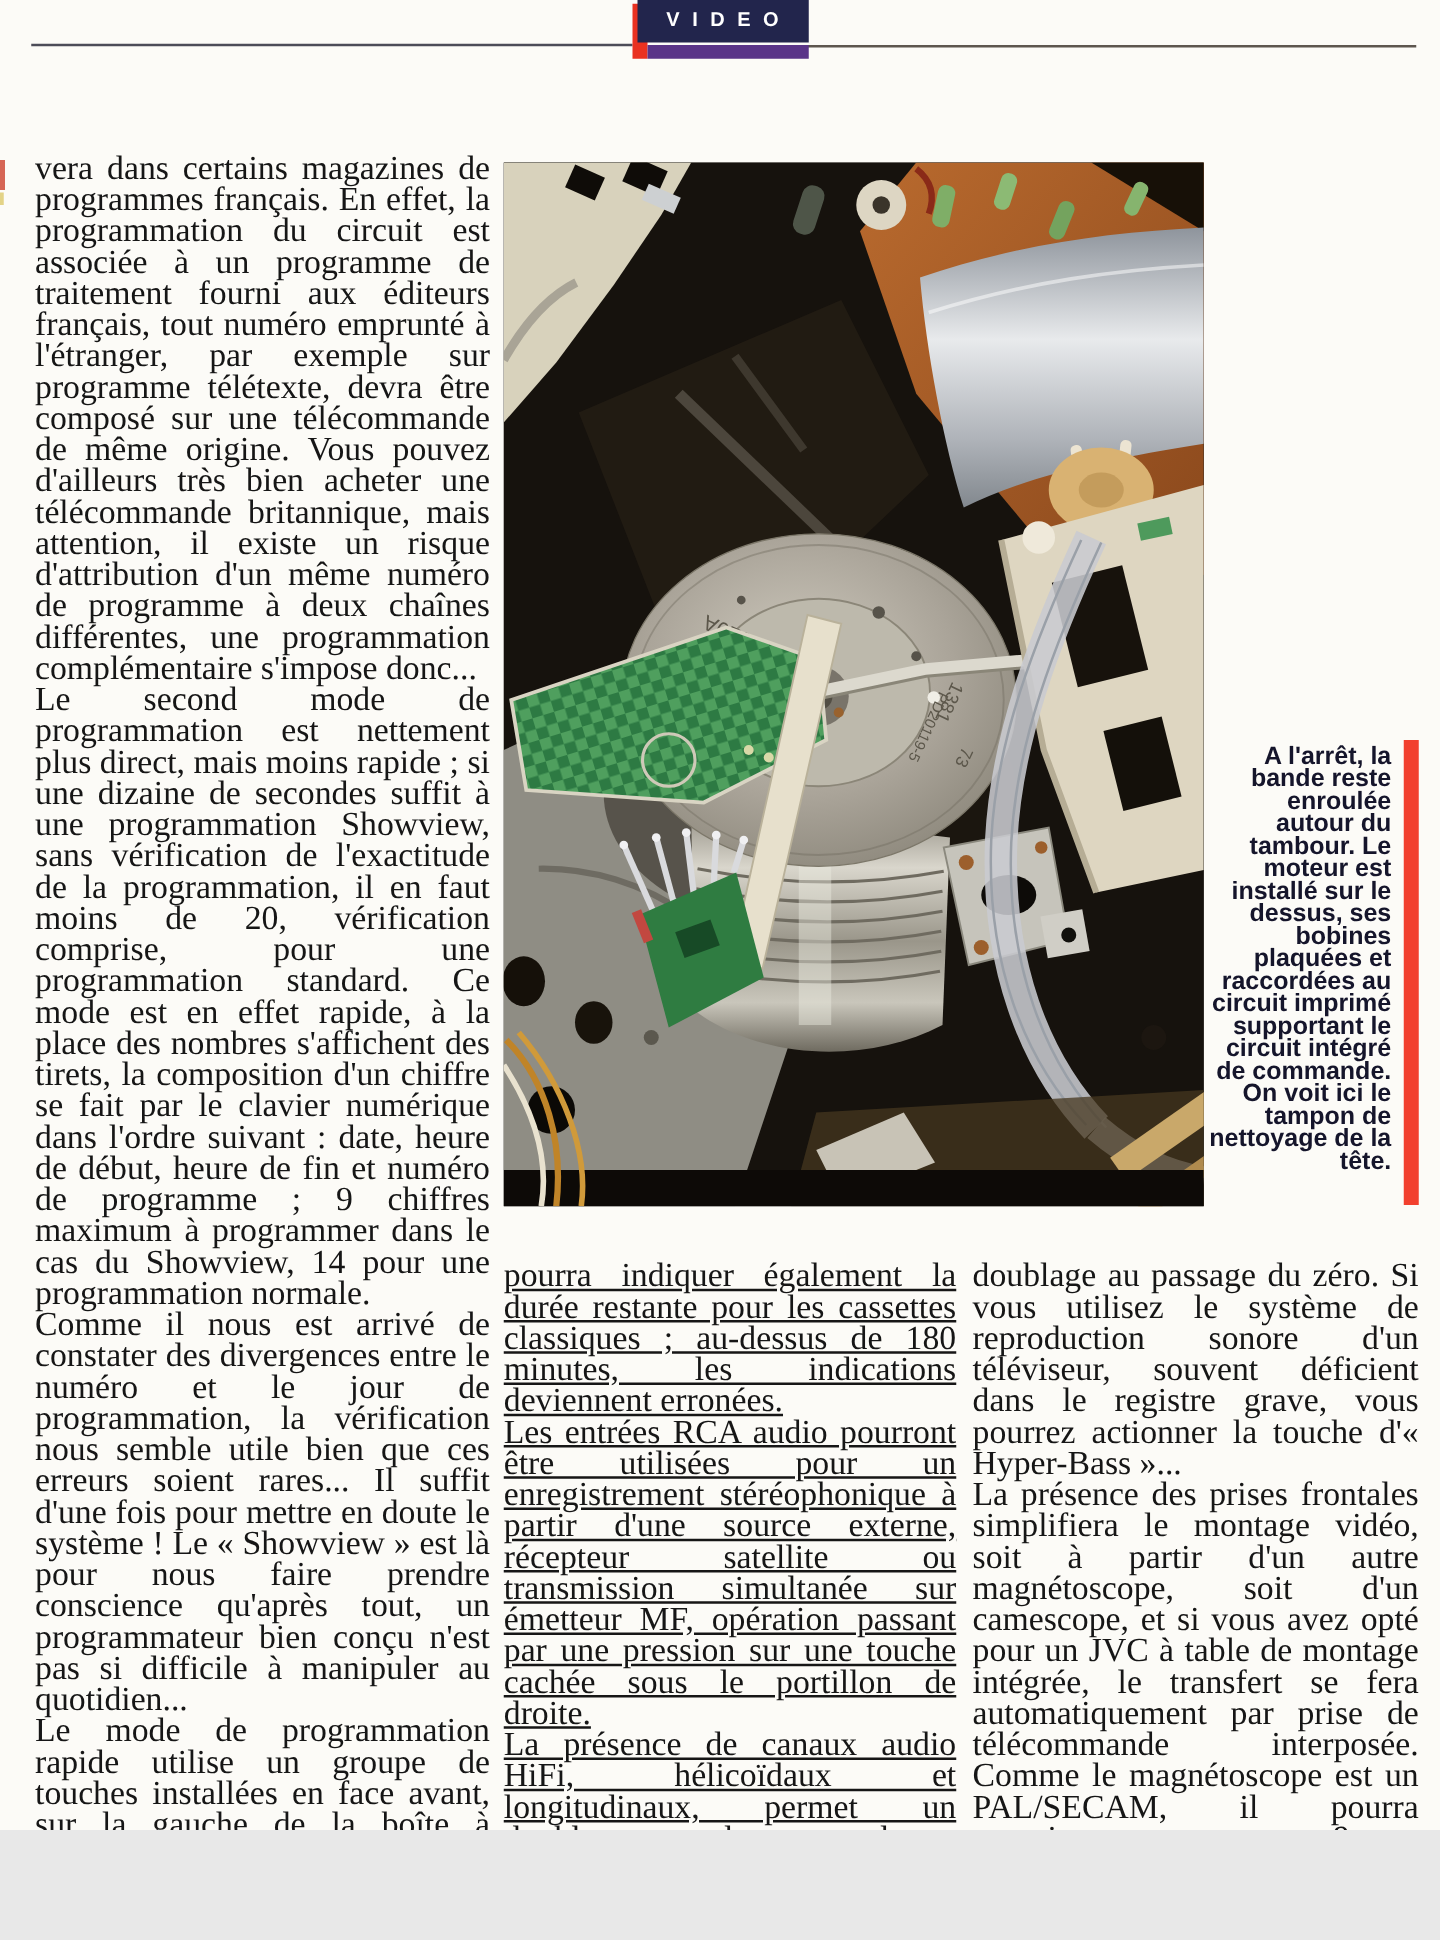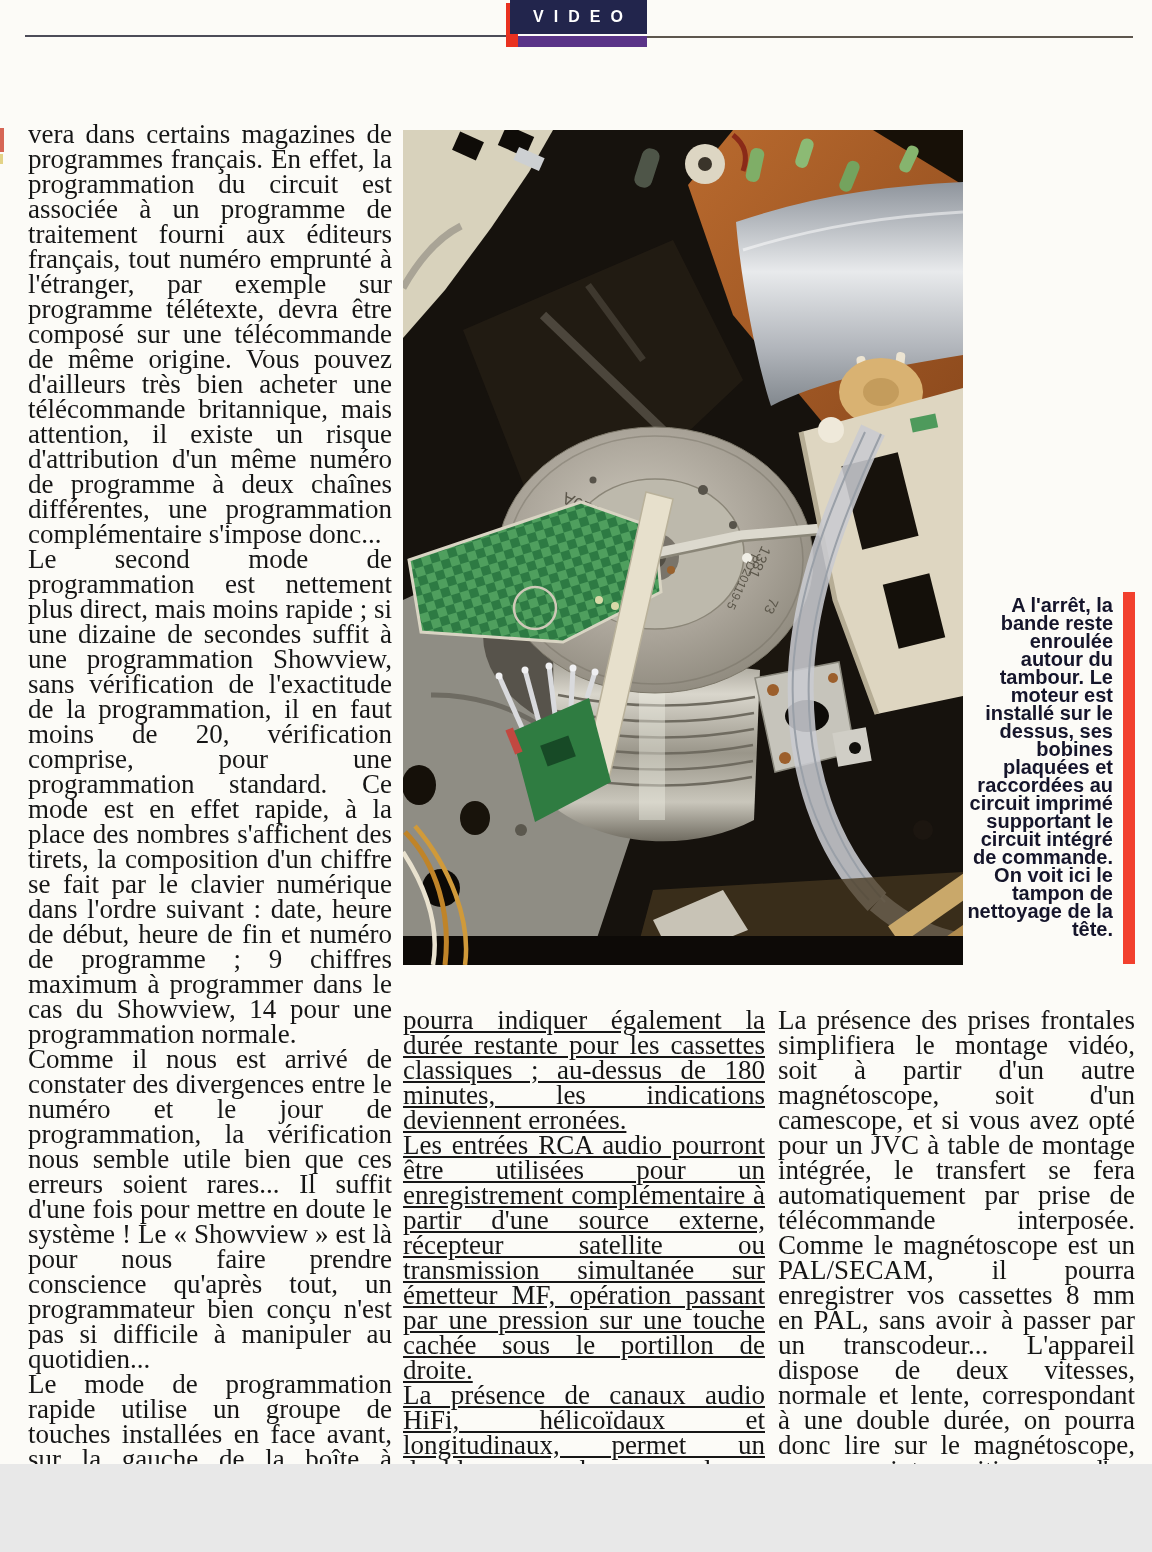--- a/index.html
+++ b/index.html
@@ -253,25 +253,26 @@
       <path d="M12,696 C48,738 68,792 62,835" stroke="#d09a3a" stroke-width="4.5" fill="none"></path>
       <path d="M0,722 C26,762 36,800 30,835" stroke="#e9e2cf" stroke-width="4.5" fill="none"></path>
     </svg>
   </div>
 
   <div class="abs caption">A l'arrêt, la bande reste enroulée autour du tambour. Le moteur est installé sur le dessus, ses bobines plaquées et raccordées au circuit imprimé supportant le circuit intégré de commande. On voit ici le tampon de nettoyage de la tête.</div>
   <div class="abs caption-bar"></div>
 
   <div class="abs col col-mid">
     <p>pourra indiquer également la durée restante pour les cassettes classiques ; au-dessus de 180 minutes, les indications deviennent erronées.</p>
-    <p>Les entrées RCA audio pourront être utilisées pour un enregistrement complémentaire à partir d'une source externe, récepteur satellite ou transmission simultanée sur émetteur MF, opération passant par une pression sur une touche cachée sous le portillon de droite.</p>
+    <p>Les entrées RCA audio pourront être utilisées pour un enregistrement stéréophonique à partir d'une source externe, récepteur satellite ou transmission simultanée sur émetteur MF, opération passant par une pression sur une touche cachée sous le portillon de droite.</p>
     <p>La présence de canaux audio HiFi, hélicoïdaux et longitudinaux, permet un doublage son ; dans ce mode, on ne peut intervenir sur le signal HiFi inscrit sous le signal vidéo, donc, on travaillera l'analogique. A la lecture, on sélectionnera une lecture mixte, sinon, on n'entendra que le son HiFi, donc non modifié. Le doublage est assisté par le compteur qui stoppe ce</p>
   </div>
 
   <div class="abs col col-right">
+    <p>doublage au passage du zéro. Si vous utilisez le système de reproduction sonore d'un téléviseur, souvent déficient dans le registre grave, vous pourrez actionner la touche d'« Hyper-Bass »...</p>
     <p>La présence des prises frontales simplifiera le montage vidéo, soit à partir d'un autre magnétoscope, soit d'un camescope, et si vous avez opté pour un JVC à table de montage intégrée, le transfert se fera automatiquement par prise de télécommande interposée. Comme le magnétoscope est un PAL/SECAM, il pourra enregistrer vos cassettes 8 mm en PAL, sans avoir à passer par un transcodeur... L'appareil dispose de deux vitesses, normale et lente, correspondant à une double durée, on pourra donc lire sur le magnétoscope, avec interposition d'un adaptateur, toutes les cassettes VHS enregistrées</p>
   </div>
 
   <div class="abs footer">
     <span>LE HAUT-PARLEUR N° 1820 - </span><b>59</b>
   </div>
 
 </div>
 
 </body></html>

